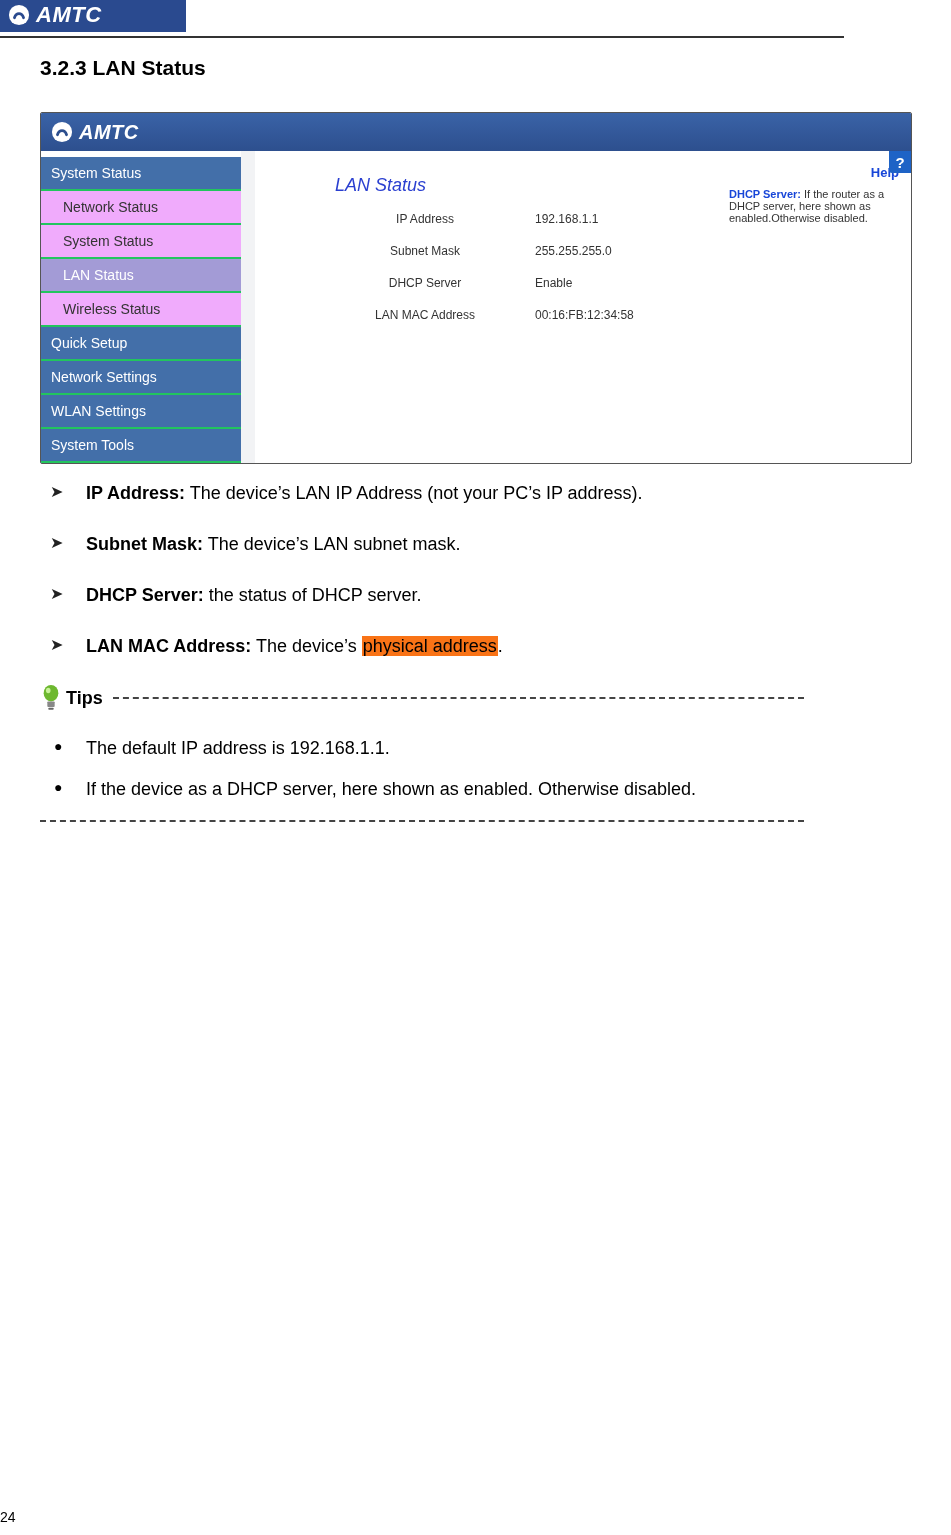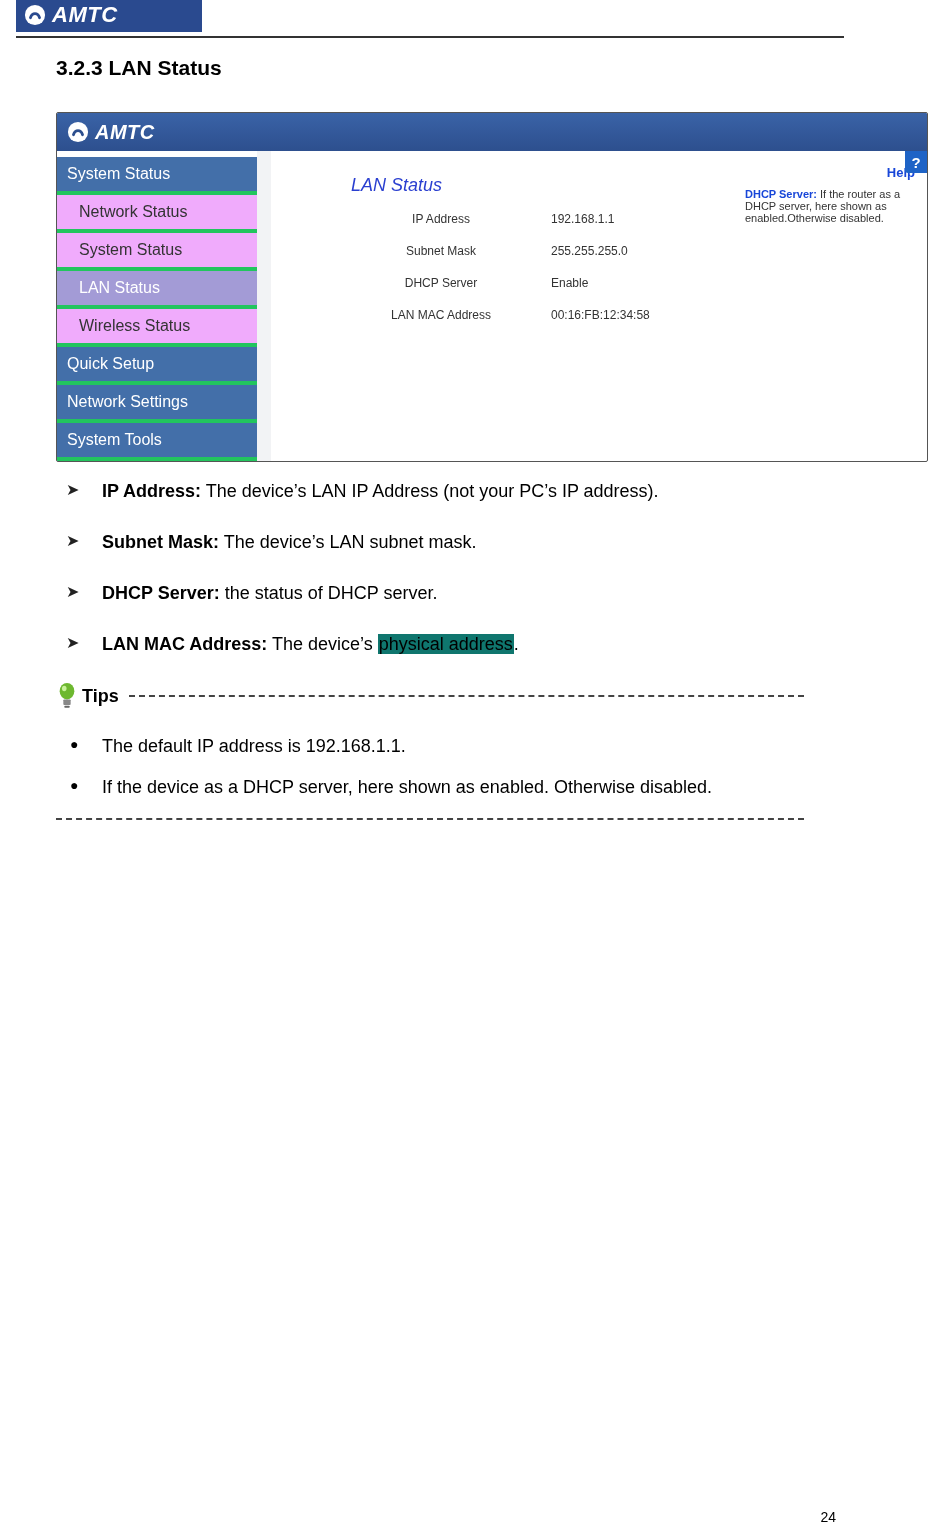--- a/index.html
+++ b/index.html
@@ -1,33 +1,33 @@
 <!DOCTYPE html>
 <html><head>
 <meta charset="utf-8">
 <style>
 html,body{margin:0;padding:0;font-family:Arial,Helvetica,sans-serif;background:#fff;color:#000}
-.page{width:844px;min-height:1535px;position:relative;padding:0 40px 0 56px;box-sizing:border-box}
+.page{width:844px;min-height:1535px;position:relative;padding:0 40px 0 40px;box-sizing:border-box}
 
 .brandbar{background:#2a4a8f;color:#fff;padding:2px 8px 4px;width:170px;margin-left:-40px}
 .brand-inner{display:flex;align-items:center;gap:6px}
 .brand-inner svg{width:22px;height:22px}
 .brand-text{font-style:italic;font-weight:900;font-size:22px;letter-spacing:.5px}
 .hr-top{border:none;border-top:2px solid #333;margin:4px -40px 18px}
 
 .section-heading{font-weight:700;font-size:21px;margin:14px 0 32px 0}
 
 .shot{border:1px solid #555;border-radius:2px;overflow:hidden;width:870px;margin:0 0 16px 0;background:#fff}
 .shot-titlebar{height:38px;background:linear-gradient(#3a63a7,#2d4f8e);display:flex;align-items:center;padding:0 10px;color:#fff}
 .shot-titlebar .brand-inner{gap:6px}
 .shot-titlebar .brand-text{font-size:20px}
 .shot-body{display:flex;min-height:290px}
 
 .sidebar{width:200px;background:#fff;padding-top:6px}
-.sb-item{font-size:16px;padding:8px 10px;border-bottom:4px solid #22c55e;background:#f7f7f9;color:#333}
+.sb-item{font-size:14px;padding:8px 10px;border-bottom:2px solid #22c55e;background:#f7f7f9;color:#333}
 .sb-sub{padding-left:22px;background:#f0abfc}
 .sb-active{background:#a39bd6;color:#fff}
 .sb-cat{background:#436fa9;color:#fff}
 .sb-top{background:#436fa9;color:#fff}
 .gap{width:14px;background:#f2f3f5}
 
 .center{flex:1;padding:14px 20px;position:relative}
 .center-title{color:#2a3fd0;font-style:italic;font-size:18px;margin:10px 0 16px 60px}
 .kv{display:flex;font-size:12px;color:#333;margin:0 0 18px 60px}
 .kv-label{width:180px;text-align:center;padding-right:20px}
@@ -35,31 +35,31 @@
 .helppane{width:170px;padding:14px 12px;font-size:11px;color:#333;position:relative}
 .help-title{color:#1846d8;font-weight:700;text-align:right;font-size:13px;margin-bottom:8px}
 .help-icon{position:absolute;top:0;right:0;width:22px;height:22px;background:#1e63c6;color:#fff;display:flex;align-items:center;justify-content:center;font-weight:700;font-size:15px;border-bottom-left-radius:3px}
 .help-body b{color:#1846d8;font-weight:700}
 
 .params-title{color:#b5541f;font-weight:700;font-size:18px;margin:14px 0 28px}
 ul.arrowlist{list-style:none;padding:0;margin:0}
 ul.arrowlist li{position:relative;padding:0 0 0 46px;font-size:18px;line-height:1.5;margin-bottom:24px}
 ul.arrowlist li::before{content:"\27A4";position:absolute;left:10px;top:0;font-size:16px;color:#222}
 ul.arrowlist li b{font-weight:700}
-.hl{background:#0f766e;padding:0 1px}
+.hl{background:#f97316;padding:0 1px}
 
 .tips-row{display:flex;align-items:center;margin:18px 0 15px;font-size:18px}
 .tips-row b{margin:0 6px 0 4px}
 .tips-dash{flex:1;border-top:2px dashed #444;height:0;margin-left:4px}
 .bulb{width:22px;height:28px;display:inline-block}
 ul.bullets{list-style:none;padding:0;margin:26px 0 0 0}
 ul.bullets li{position:relative;padding-left:46px;font-size:18px;margin-bottom:20px}
 ul.bullets li::before{content:"\25CF";position:absolute;left:14px;top:0;font-size:14px;color:#000}
 .dash-full{border-top:2px dashed #444;margin:20px 0}
-.pagenum{position:absolute;bottom:10px;left:0;right:8px;text-align:right;font-size:14px}
+.pagenum{position:absolute;bottom:10px;left:0;right:8px;text-align:left;font-size:14px}
 </style>
 </head>
 <body>
 
 <div class="page">
   <div class="brandbar">
     <div class="brand-inner">
       <svg viewBox="0 0 24 24">
           <circle cx="12" cy="12" r="11" fill="#fff"></circle>
           <path d="M7 15c2-6 8-6 10 0" stroke="#2a4a8f" stroke-width="3" fill="none" stroke-linecap="round"></path>
@@ -83,20 +83,21 @@
     </div>
     <div class="shot-body">
       <div class="sidebar" id="sb">
           <div class="sb-item sb-top">System Status</div>
           <div class="sb-item sb-sub">Network Status</div>
           <div class="sb-item sb-sub">System Status</div>
           <div class="sb-item sb-sub sb-active">LAN Status</div>
           <div class="sb-item sb-sub">Wireless Status</div>
           <div class="sb-item sb-cat">Quick Setup</div>
           <div class="sb-item sb-cat">Network Settings</div>
+          <div class="sb-item sb-cat">WLAN Settings</div>
           <div class="sb-item sb-cat">System Tools</div>
         </div>
       <div class="gap"></div>
       <div class="center">
         <div class="center-title">LAN Status</div>
         <div id="rows">
             <div class="kv">
               <div class="kv-label">IP Address</div>
               <div>192.168.1.1</div>
             </div>

